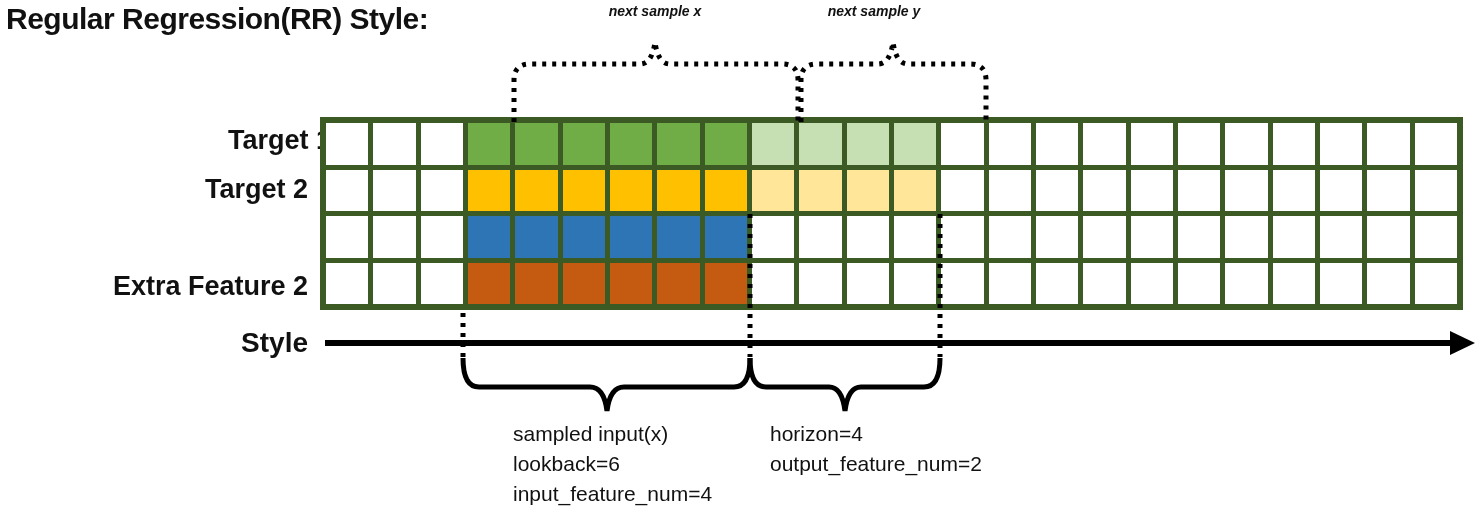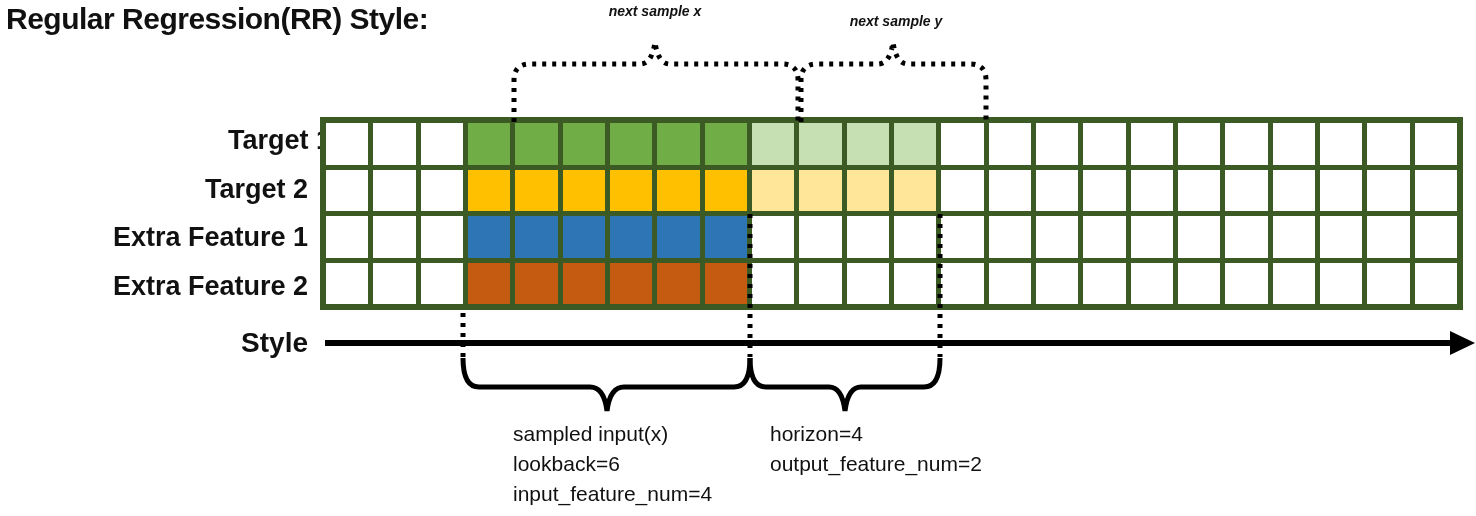--- a/index.html
+++ b/index.html
@@ -36,25 +36,24 @@
   #overlay{position:absolute;left:0;top:0;pointer-events:none;}
 </style>
 </head>
 <body>
 
 <div id="stage">
 
   <div class="title">Regular Regression(RR) Style:</div>
 
   <div class="next-label" style="left:505px;">next sample x</div>
-  <div class="next-label" style="left:746px;margin-top:10px;">next sample y</div>
+  <div class="next-label" style="left:724px;">next sample y</div>
 
   <div class="row-label" style="top:116px;margin-left:23px;">Target 1</div>
   <div class="row-label" style="top:165px;">Target 2</div>
-  <div class="row-label" style="top:213px;">Extra Feature 1</div>
   <div class="row-label" style="top:262px;">Extra Feature 2</div>
 
   <div id="grid" style="background: rgb(60, 90, 36);">
       <div class="cell" style="background: rgb(255, 255, 255);"></div>
       <div class="cell" style="background: rgb(255, 255, 255);"></div>
       <div class="cell" style="background: rgb(255, 255, 255);"></div>
       <div class="cell" style="background: rgb(112, 173, 71);"></div>
       <div class="cell" style="background: rgb(112, 173, 71);"></div>
       <div class="cell" style="background: rgb(112, 173, 71);"></div>
       <div class="cell" style="background: rgb(112, 173, 71);"></div>

